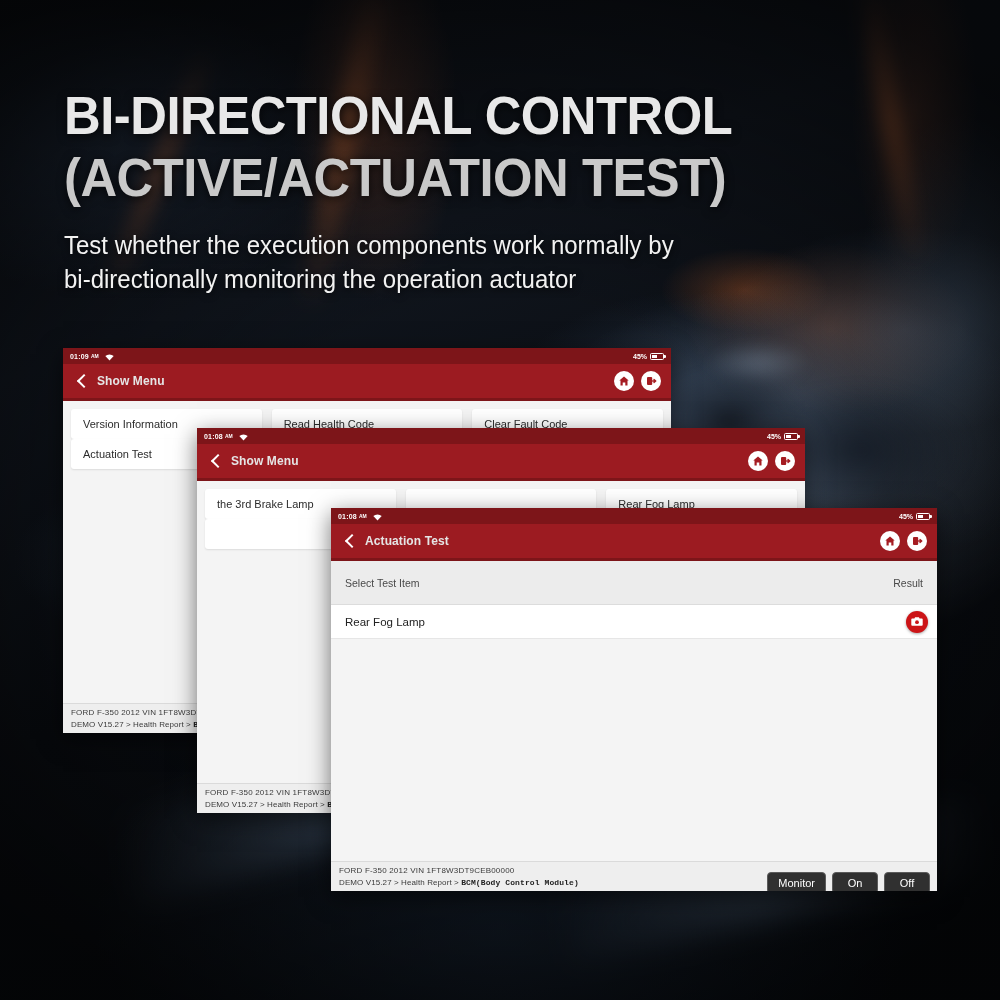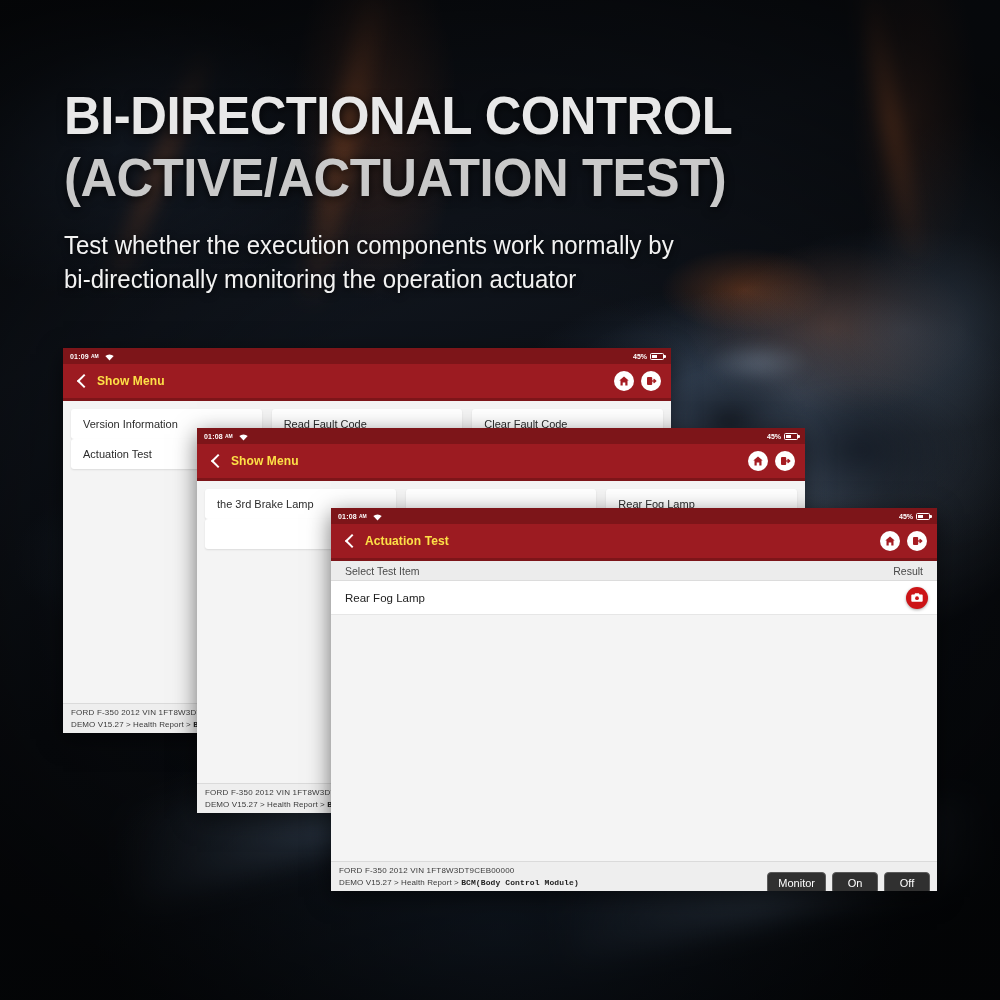--- a/index.html
+++ b/index.html
@@ -99,21 +99,21 @@
   .batt::after {
     content:""; position:absolute; right:-3px; top:1.5px;
     width:2px; height:3px; background:#fff; border-radius:0 1px 1px 0;
   }
   .batt i { position:absolute; left:1px; top:1px; bottom:1px; width:45%; background:#fff; display:block; }
 
   
   .titlebar {
     height:34px; background:#9c1b21;
     display:flex; align-items:center; padding:17px 12px;
-    color:#fde047; flex:none; position:relative;
+    color:#e5e5e5; flex:none; position:relative;
     border-bottom:3px solid #7d1519;
   }
   .back-chev {
     width:12px; height:12px; position:relative; margin-right:10px; flex:none;
   }
   .back-chev::before {
     content:""; position:absolute; left:4px; top:1px;
     width:8px; height:8px;
     border-left:2.4px solid #fff; border-bottom:2.4px solid #fff;
     transform:rotate(45deg);
@@ -136,21 +136,21 @@
   }
   .menu-cell {
     background:#fff; border-radius:3px;
     height:30px; display:flex; align-items:center;
     padding:0 12px; font-size:11px; color:#2b2b2b;
     box-shadow:0 1px 2px rgba(0,0,0,0.10);
   }
 
   
   .tbl-head {
-    display:flex; background:#ececec; height:20px; align-items:center;
+    display:flex; background:#ececec; height:44px; align-items:center;
     padding:0 14px; font-size:10.5px; color:#4a4a4a;
     border-bottom:1px solid #dcdcdc;
   }
   .tbl-head .c1 { flex:1; }
   .tbl-head .c2 { width:160px; text-align:right; }
   .tbl-row {
     display:flex; align-items:center; background:#fff;
     height:34px; padding:0 14px; font-size:11.5px; color:#222;
     border-bottom:1px solid #e6e6e6; position:relative;
   }
@@ -236,21 +236,21 @@
           <rect x="2" y="2" width="5.2" height="8" rx="1" fill="#a51c22"></rect>
           <path d="M7.6 6h3.2M9 4.4 10.8 6 9 7.6" stroke="#a51c22" stroke-width="1.3" fill="none" stroke-linecap="round" stroke-linejoin="round"></path>
         </svg>
       </span>
     </span>
   </div>
 
   <div class="tbody">
     <div class="menu-grid">
       <div class="menu-cell">Version Information</div>
-      <div class="menu-cell">Read Fault Code</div>
+      <div class="menu-cell">Read Health Code</div>
       <div class="menu-cell">Clear Fault Code</div>
       <div class="menu-cell">Actuation Test</div>
     </div>
   </div>
 
   <div class="tfoot">
     <div class="foot-txt">
       <div class="foot-l1">FORD  F-350  2012  VIN  1FT8W3DT9CEB00000</div>
       <div class="foot-l2"><span>DEMO V15.27 &gt; Health Report &gt; </span><b>BCM(Body Control Module)</b></div>
     </div>

